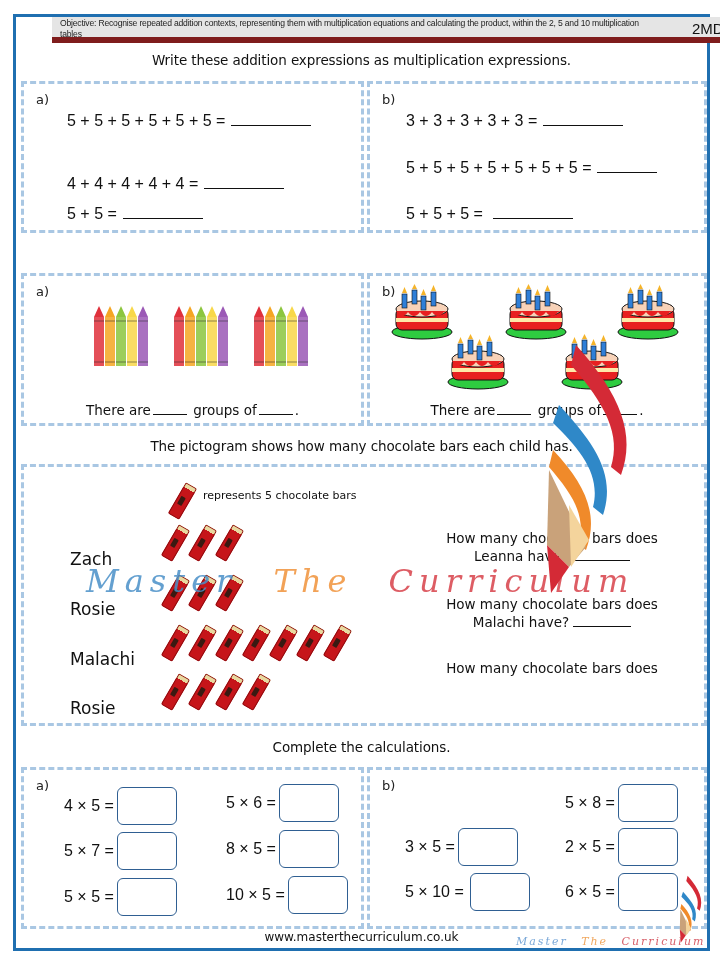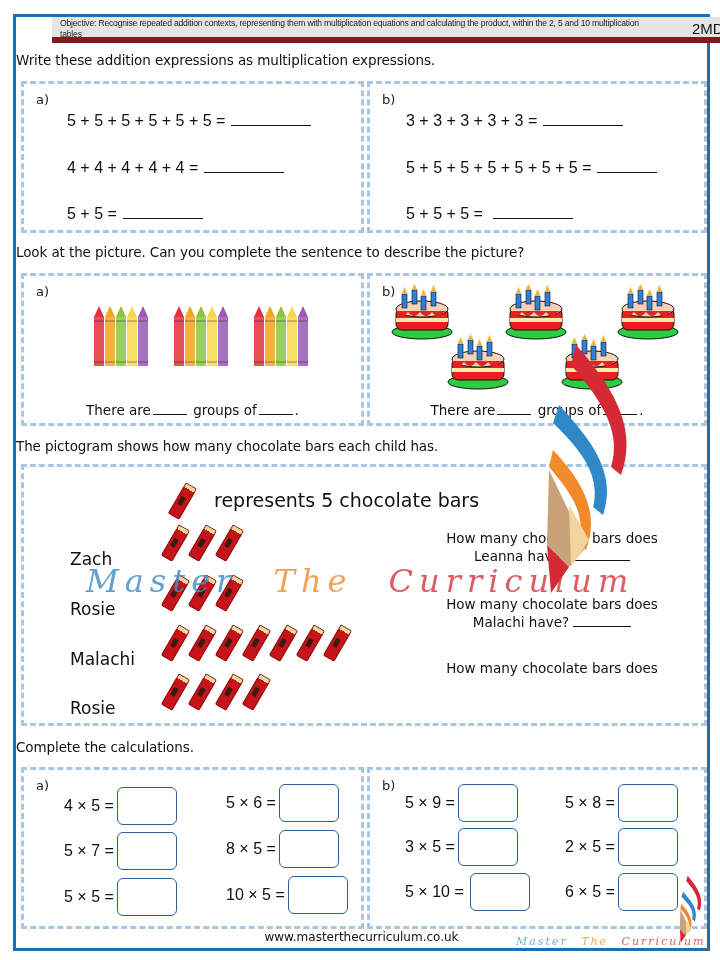--- a/index.html
+++ b/index.html
@@ -19,21 +19,21 @@
     font-size: 8.6px; line-height: 11px; color: #222;
     font-family: "Liberation Sans Narrow", "Liberation Sans", sans-serif;
     letter-spacing: -0.2px;
   }
   .code {
     position: absolute; right: 6px; top: 3px; font-size: 15px; color: #111;
     font-family: "Liberation Sans", sans-serif;
   }
 
   .instr {
-    position: absolute; left: 0; width: 100%; 
+    position: absolute; left: 0; width: 100%; text-align: center;
     font-size: 13.5px; color: #111; font-family: "DejaVu Sans", sans-serif;
     letter-spacing: -0.1px;
   }
   .box {
     position: absolute; border: 3px dashed #a9c7e3; background: transparent;
   }
   .lbl { position: absolute; left: 12px; top: 8px; font-size: 13px; color: #222; }
 
   .eq { position: absolute; font-family: "Liberation Sans", sans-serif; font-size: 16px; white-space: nowrap; }
   .blank { display: inline-block; border-bottom: 1.5px solid #111; height: 1px; vertical-align: baseline; margin-left: 6px; }
@@ -80,42 +80,41 @@
     <div class="code">2MD-1</div>
   </div>
 
   <div class="instr" style="top:35px;">Write these addition expressions as multiplication expressions.</div>
 
   <div class="box" style="left:5px; top:64px; width:343px; height:152px;">
     <div class="lbl">a)</div>
     <div class="eq" style="left:43px; top:28px;">
       <span>5 + 5 + 5 + 5 + 5 + 5 =</span><span class="blank" style="width:80px;"></span>
     </div>
-    <div class="eq" style="left:43px; top:75px;">
+    <div class="eq" style="left:43px; top:91px;">
       <span>4 + 4 + 4 + 4 + 4 =</span><span class="blank" style="width:80px;"></span>
     </div>
     <div class="eq" style="left:43px; top:121px;">
       <span>5 + 5 =</span><span class="blank" style="width:80px;"></span>
     </div>
   </div>
 
   <div class="box" style="left:351px; top:64px; width:340px; height:152px;">
     <div class="lbl">b)</div>
     <div class="eq" style="left:36px; top:28px;">
       <span>3 + 3 + 3 + 3 + 3 =</span><span class="blank" style="width:80px;"></span>
     </div>
     <div class="eq" style="left:36px; top:75px;">
       <span>5 + 5 + 5 + 5 + 5 + 5 + 5  =</span><span class="blank" style="width:60px;"></span>
     </div>
     <div class="eq" style="left:36px; top:121px;">
       <span>5 + 5 + 5 =</span><span class="blank" style="width:80px; margin-left:10px;"></span>
     </div>
   </div>
 
-  <div class="instr" style="top:227px;">Look at the picture. Can you complete the sentence to describe the picture?</div>
 
   <div class="box" style="left:5px; top:256px; width:343px; height:153px;">
     <div class="lbl">a)</div>
     <div id="crayons">
         <div class="crayon-group" style="left: 70px; top: 30px;">
           <div class="crayon">
             <div class="tip" style="border-bottom-color:#e0313c"></div>
             <div class="body" style="background:#e0313c;opacity:0.85"></div>
           </div>
           <div class="crayon">
@@ -268,21 +267,21 @@
     <div class="sentence" style="top:126px;">
       <span>There are</span><span class="u"></span>
       <span>groups of</span><span class="u"></span><span>.</span>
     </div>
   </div>
 
   <div class="instr" style="top:421px;">The pictogram shows how many chocolate bars each child has.</div>
 
   <div class="box" style="left:5px; top:447px; width:686px; height:262px;">
     <div class="choc" style="left:152px; top:16px;"></div>
-    <div style="position:absolute; left:190px; top:22px; font-size:19px;">represents 5 chocolate bars</div>
+    <div style="position:absolute; left:179px; top:22px; font-size:11px;">represents 5 chocolate bars</div>
     <div id="pictogram">
         <div class="name" style="left: 46px; top: 82px;">Zach</div>
         <div class="choc" style="left: 145px; top: 58px;"></div>
         <div class="choc" style="left: 172px; top: 58px;"></div>
         <div class="choc" style="left: 199px; top: 58px;"></div>
         <div class="name" style="left: 46px; top: 132px;">Rosie</div>
         <div class="choc" style="left: 145px; top: 108px;"></div>
         <div class="choc" style="left: 172px; top: 108px;"></div>
         <div class="choc" style="left: 199px; top: 108px;"></div>
         <div class="name" style="left: 46px; top: 182px;">Malachi</div>
@@ -353,24 +352,20 @@
         <span class="ans"></span>
       </div>
     <div class="calc" style="left:202px; top:106px;">
         <span>10 × 5 =</span>
         <span class="ans"></span>
       </div>
   </div>
 
   <div class="box" style="left:351px; top:750px; width:340px; height:162px;">
     <div class="lbl">b)</div>
-    <div class="calc" style="left:35px; top:14px;">
-        <span>5 × 9 =</span>
-        <span class="ans"></span>
-      </div>
     <div class="calc" style="left:35px; top:58px;">
         <span>3 × 5 =</span>
         <span class="ans"></span>
       </div>
     <div class="calc" style="left:35px; top:103px;">
         <span>5 × 10 =</span>
         <span class="ans" style="margin-left:6px;"></span>
       </div>
     <div class="calc" style="left:195px; top:14px;">
         <span>5 × 8 =</span>

